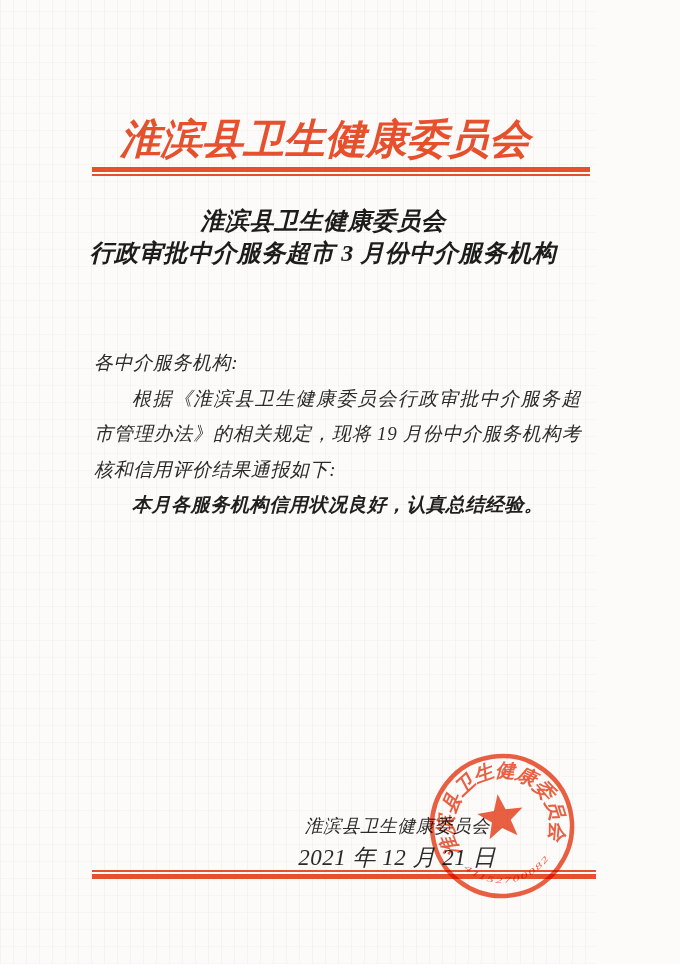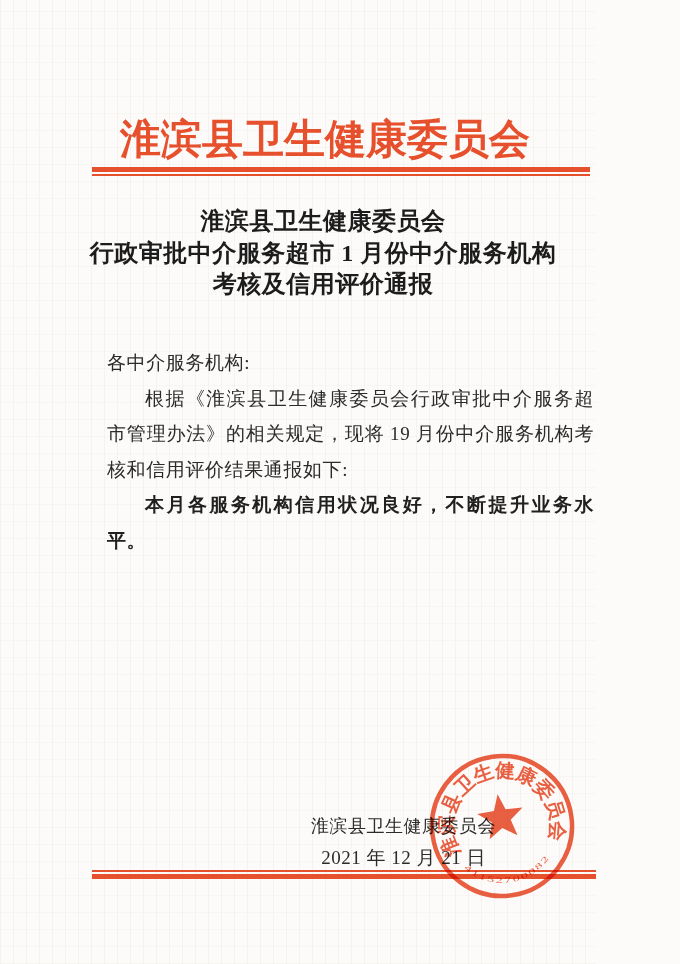--- a/index.html
+++ b/index.html
@@ -14,20 +14,21 @@
     font-family:"Liberation Serif","DejaVu Serif",serif;
     background:var(--paper);
   }
   .page{
     position:relative;
     width:596px;height:964px;
     background-color:var(--paper);
     background-image:
       repeating-linear-gradient(90deg, rgba(208,202,196,.16) 0 1px, transparent 1px 13px),
       repeating-linear-gradient(0deg, rgba(214,208,202,.12) 0 1px, transparent 1px 17px);
+    font-style: italic;
   }
   
   .letterhead-title{
     position:absolute;top:112px;left:75px;width:500px;
     text-align:center;
     color:var(--accent);
     font-size:41px;font-weight:700;
     letter-spacing:0px;
     white-space:nowrap;
   }
@@ -42,33 +43,32 @@
     font-size:24px;font-weight:700;line-height:31.5px;
     letter-spacing:0.5px;
   }
   
   .body-text{
     position:absolute;top:345px;left:94px;width:487px;
     color:var(--ink);
     font-size:19px;line-height:35.5px;
     letter-spacing:0.6px;
     text-align:justify;
-    margin-left:13px;
   }
   .body-text p{text-indent:2em;}
   .body-text p.no-indent{text-indent:0;}
   .body-text p.bold{font-weight:700;color:#202020;}
   
   .signature{
     position:absolute;top:811px;right:100px;
     text-align:center;color:var(--ink);
     font-size:18px;line-height:31px;letter-spacing:0.5px;
     white-space:nowrap;
   }
-  .signature .sig-date{font-size:19px;}
+  .signature .sig-date{font-size:23px;}
   
   .closing-rule{position:absolute;top:870px;left:92px;width:504px;}
   .closing-rule .thin{height:2px;background:var(--accent);}
   .closing-rule .gap{height:2px;}
   .closing-rule .thick{height:5px;background:var(--accent);}
   
   .seal{
     position:absolute;left:424px;top:748px;width:156px;height:156px;
     mix-blend-mode:multiply;opacity:.88;
     transform:rotate(-8deg);
@@ -86,28 +86,27 @@
 
   <div class="letterhead-title">淮滨县卫生健康委员会</div>
   <div class="letterhead-rule">
     <div class="thick"></div>
     <div class="gap"></div>
     <div class="thin"></div>
   </div>
 
   <div class="doc-title">
     <div>淮滨县卫生健康委员会</div>
-    <div>行政审批中介服务超市 1 月份中介服务机构</div>
-    <div>考核及信用评价通报</div>
+    <div>行政审批中介服务超市 3 月份中介服务机构</div>
   </div>
 
   <div class="body-text">
     <p class="no-indent">各中介服务机构:</p>
     <p>根据《淮滨县卫生健康委员会行政审批中介服务超市管理办法》的相关规定，现将 19 月份中介服务机构考核和信用评价结果通报如下:</p>
-    <p class="bold">本月各服务机构信用状况良好，不断提升业务水平。</p>
+    <p class="bold">本月各服务机构信用状况良好，认真总结经验。</p>
   </div>
 
   <div class="signature">
     <div>淮滨县卫生健康委员会</div>
     <div class="sig-date">2021 年 12 月 21 日</div>
   </div>
 
   <div class="closing-rule">
     <div class="thin"></div>
     <div class="gap"></div>

